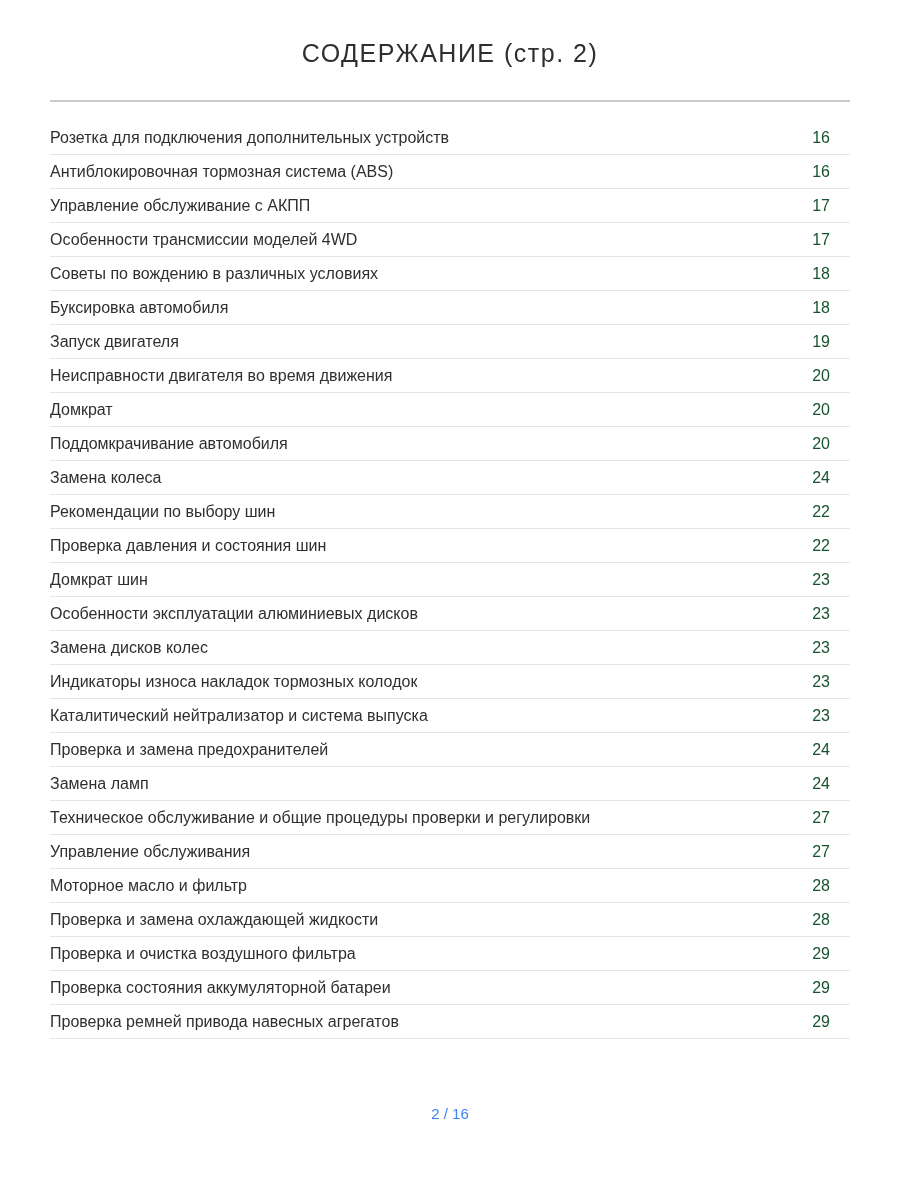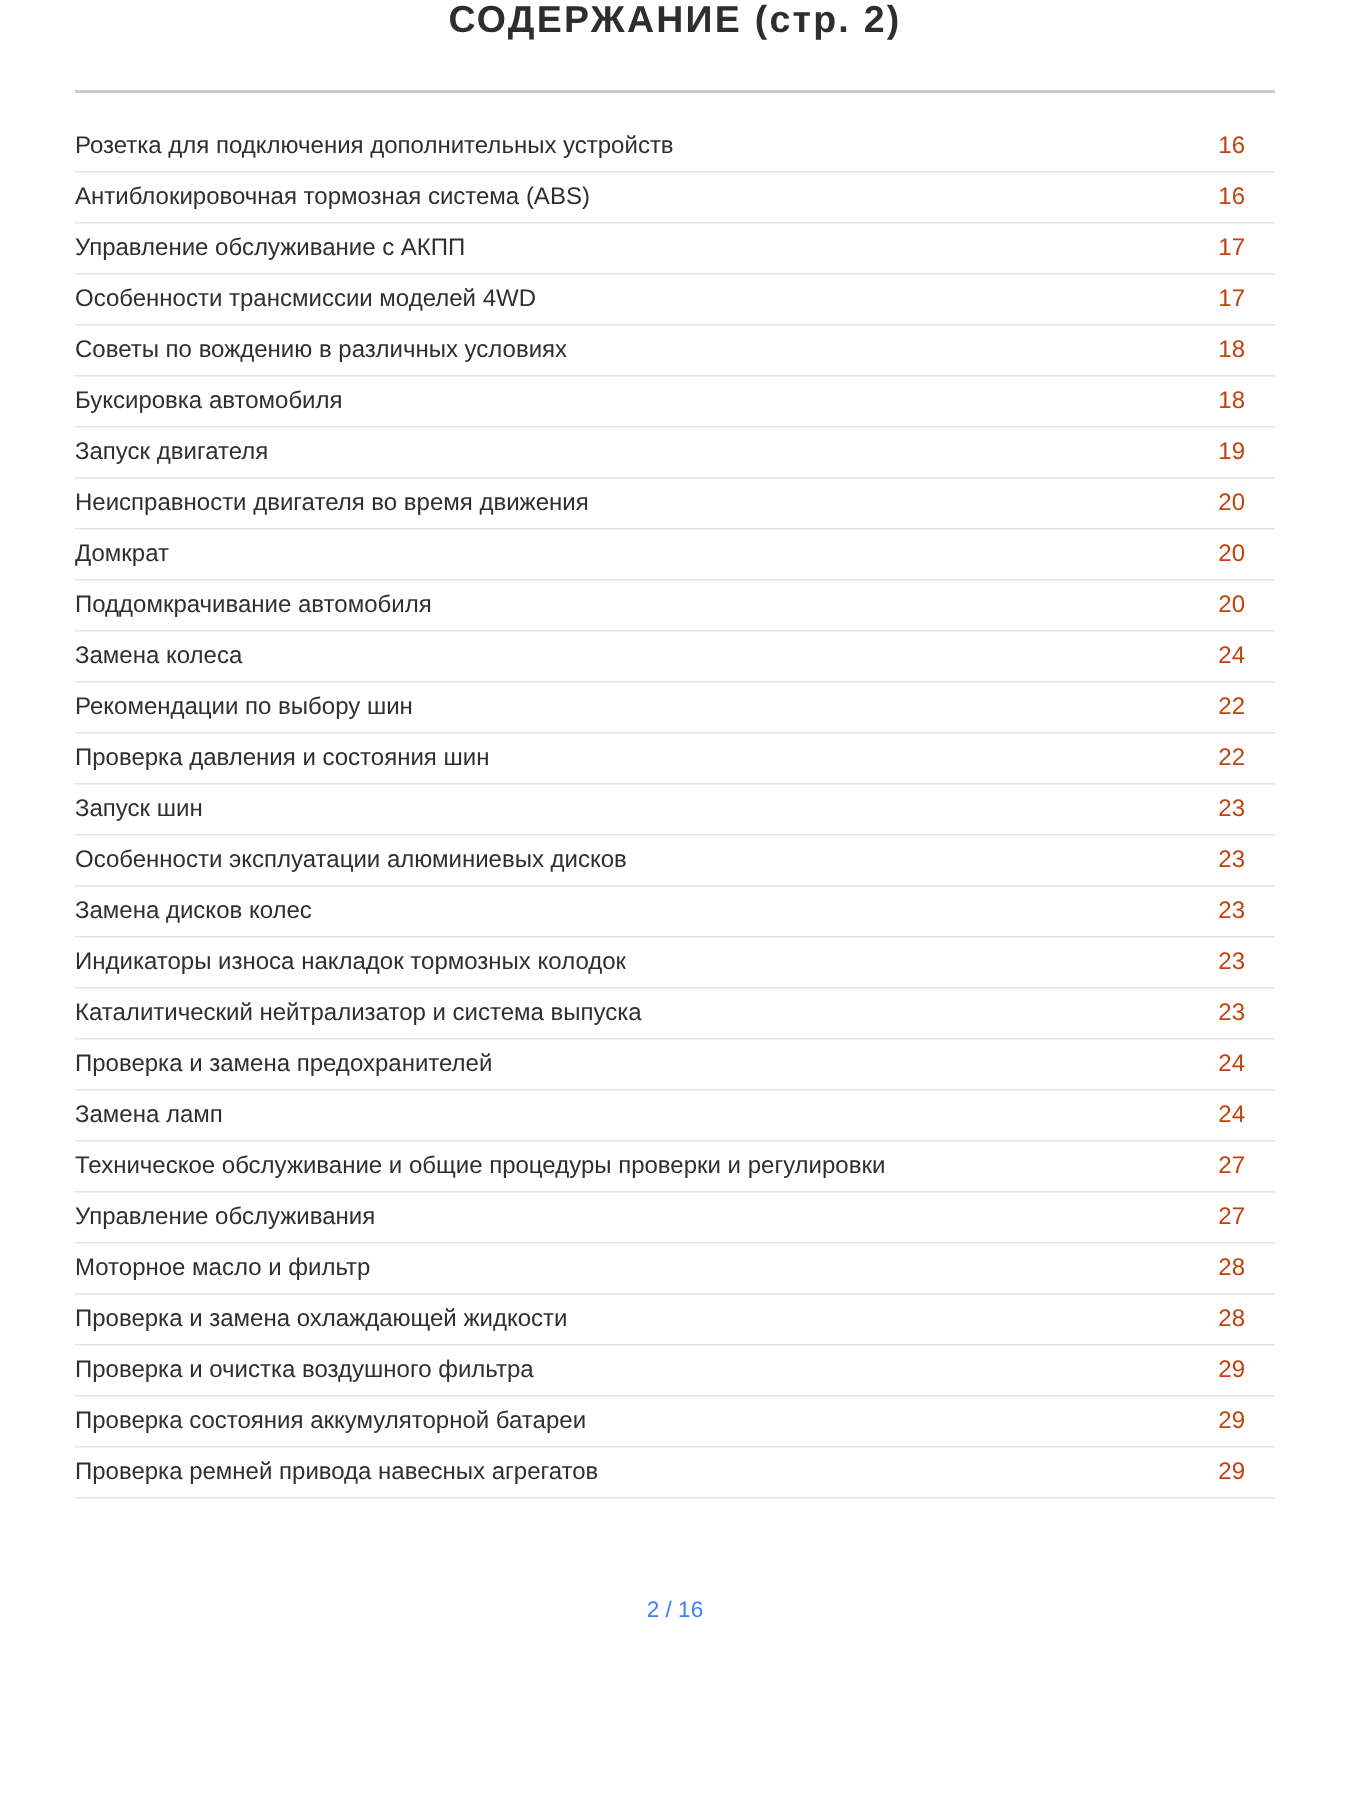--- a/index.html
+++ b/index.html
@@ -9,24 +9,25 @@
     background: #ffffff;
     font-family: "Liberation Sans", "DejaVu Sans", sans-serif;
   }
   .page {
     width: 900px;
     height: 1200px;
     padding: 0 50px;
     position: relative;
   }
   .doc-title {
+    padding-top: 40px;
     text-align: center;
     font-size: 25px;
     line-height: 27px;
-    font-weight: 700;
+    font-weight: 400;
     letter-spacing: 1.5px;
     color: #2e2e2e;
   }
   .title-rule {
     margin-top: 33px;
     border: none;
     border-top: 2px solid #cccccc;
     height: 0;
   }
   .toc-list {
@@ -40,21 +41,21 @@
     border-bottom: 1px solid #e4e4e4;
   }
   .toc-row-title {
     font-size: 16px;
     color: #2f2f2f;
     white-space: nowrap;
     overflow: hidden;
   }
   .toc-row-page {
     font-size: 16px;
-    color: #c2410c;
+    color: #14532d;
     padding-right: 20px;
     flex-shrink: 0;
   }
   .page-footer {
     margin-top: 66px;
     text-align: center;
     font-size: 15px;
     color: #3b82f6;
   }
 </style>
@@ -127,21 +128,21 @@
       <span class="toc-row-title">Рекомендации по выбору шин</span>
       <span class="toc-row-page">22</span>
     </div>
 
     <div class="toc-row">
       <span class="toc-row-title">Проверка давления и состояния шин</span>
       <span class="toc-row-page">22</span>
     </div>
 
     <div class="toc-row">
-      <span class="toc-row-title">Запуск шин</span>
+      <span class="toc-row-title">Домкрат шин</span>
       <span class="toc-row-page">23</span>
     </div>
 
     <div class="toc-row">
       <span class="toc-row-title">Особенности эксплуатации алюминиевых дисков</span>
       <span class="toc-row-page">23</span>
     </div>
 
     <div class="toc-row">
       <span class="toc-row-title">Замена дисков колес</span>

